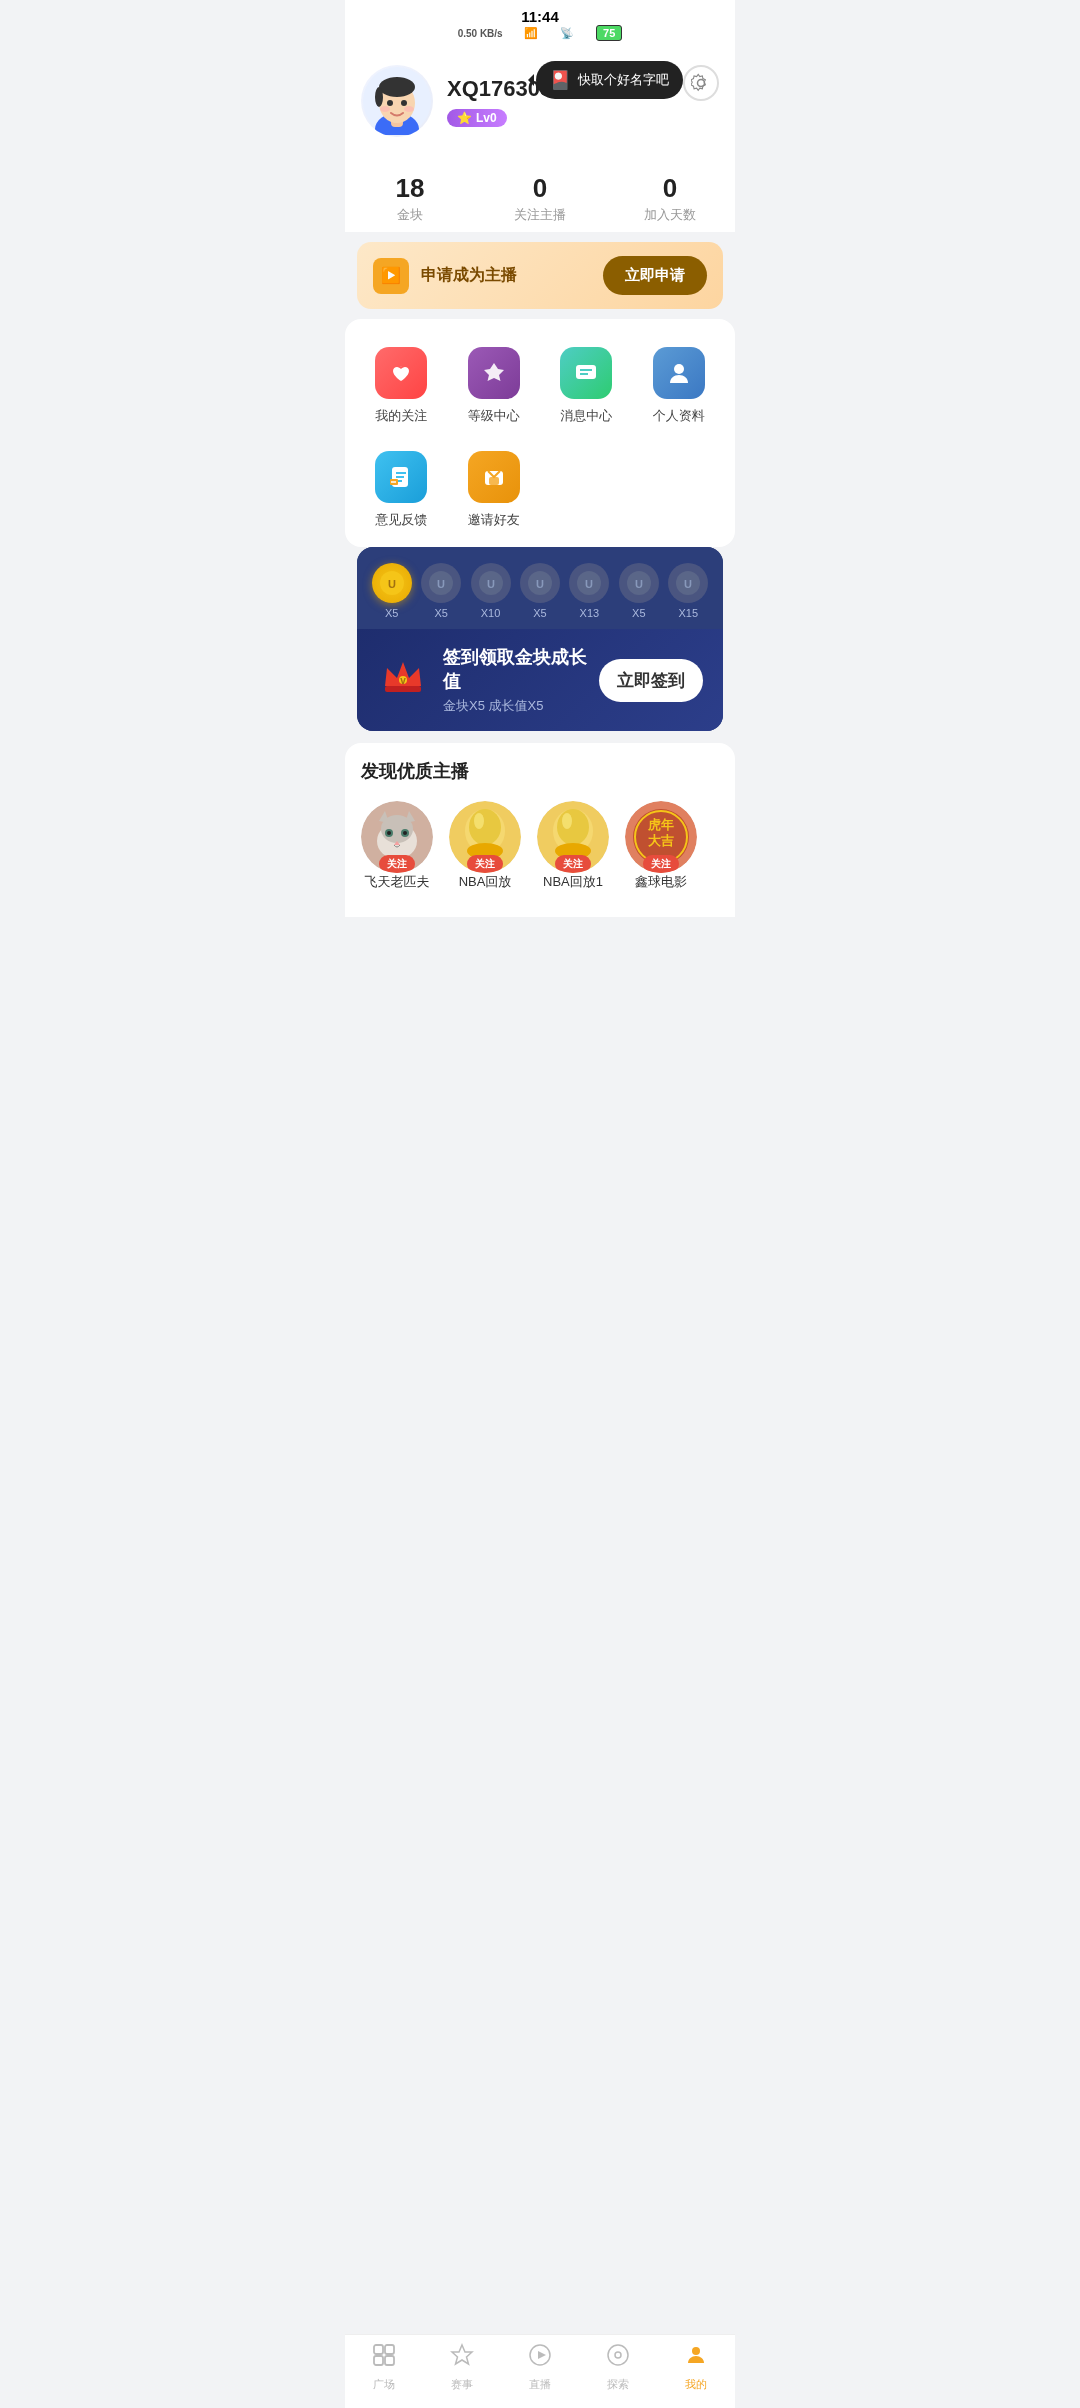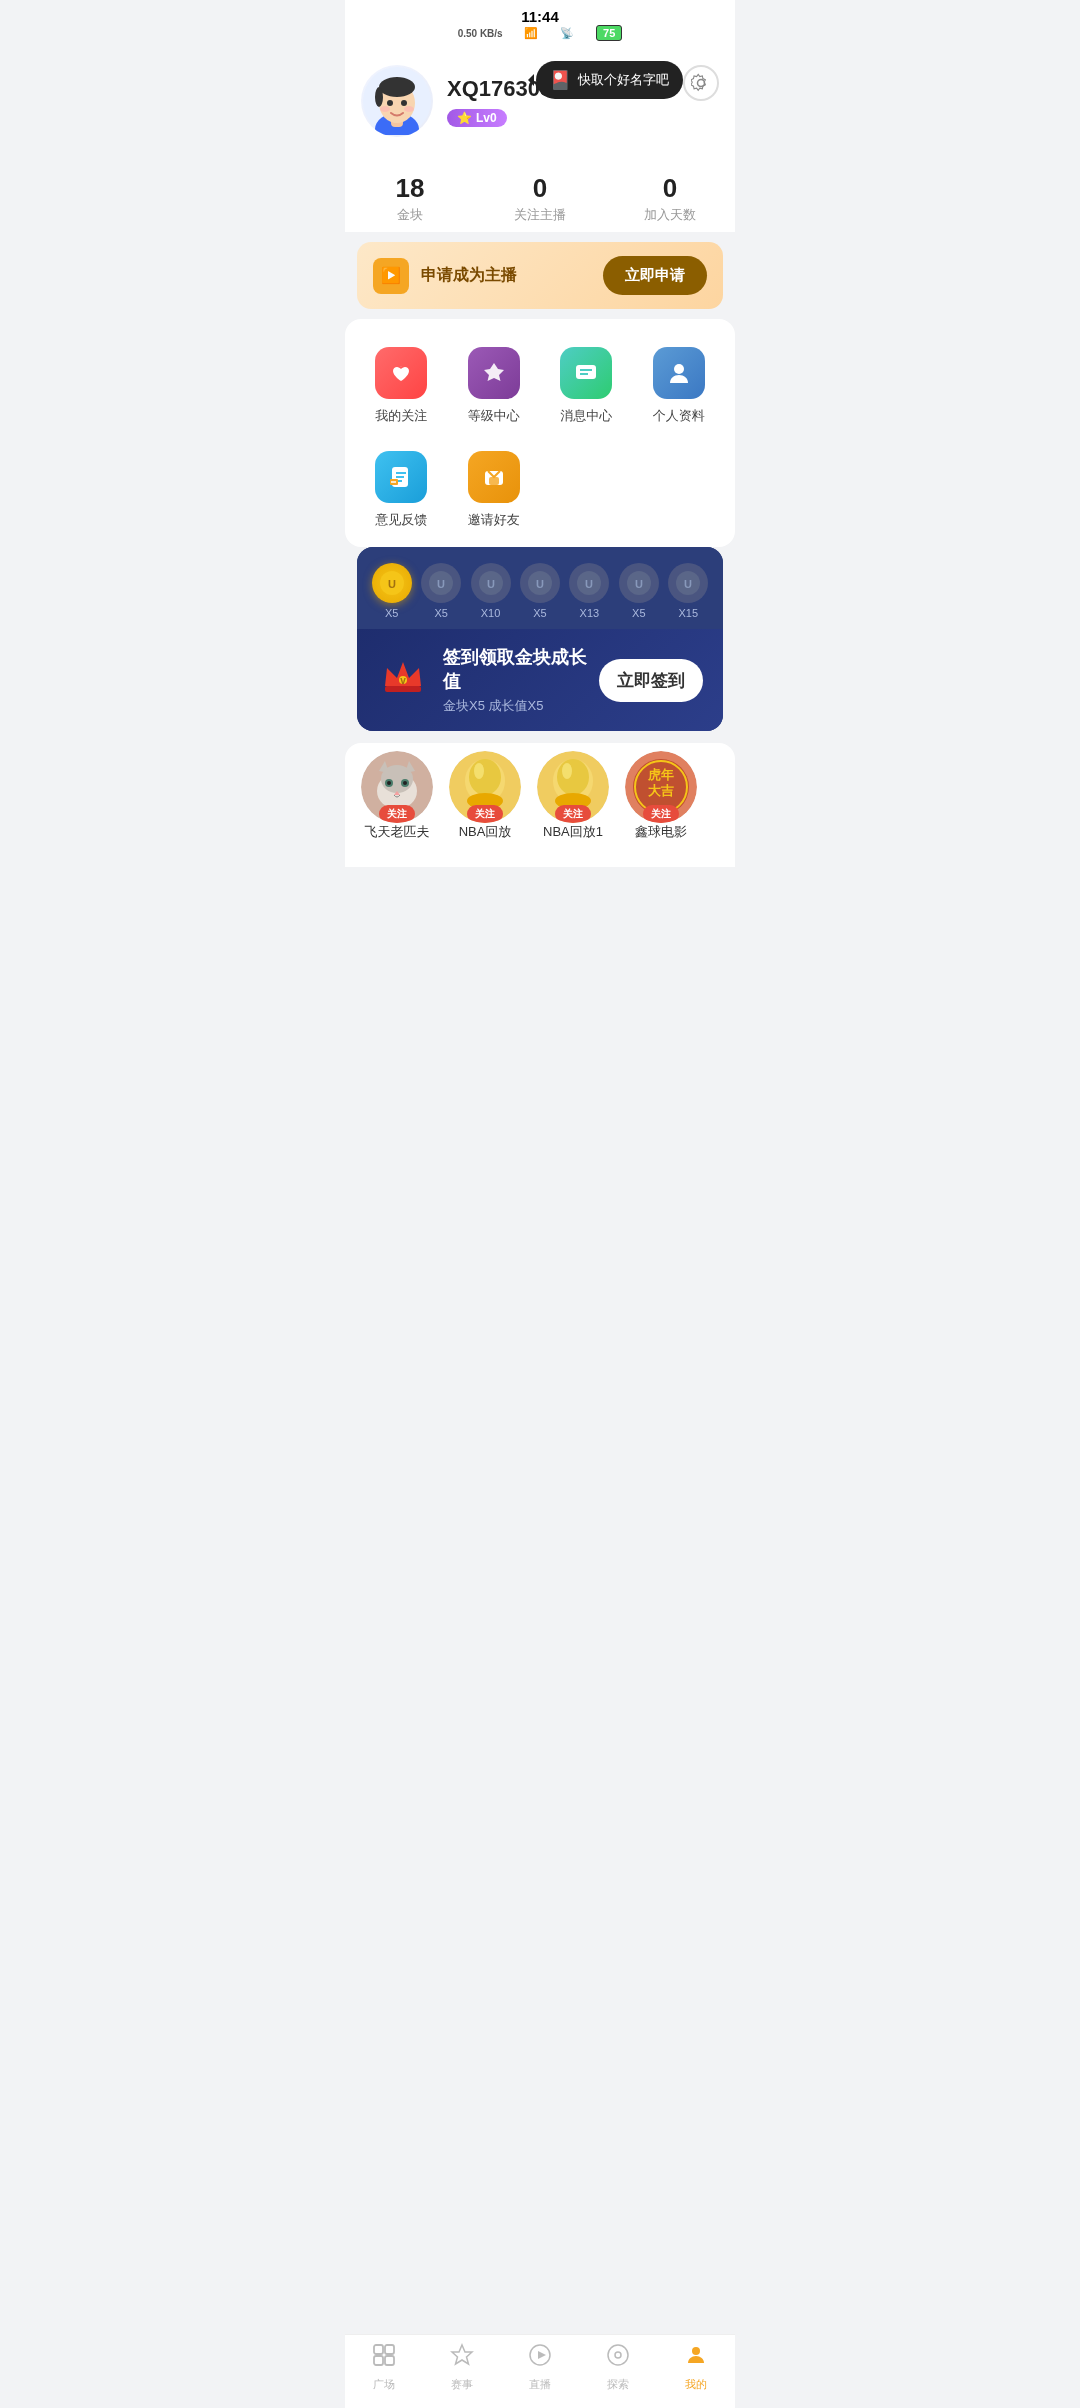--- a/index.html
+++ b/index.html
@@ -518,20 +518,21 @@
           <div class="checkin-title">签到领取金块成长值</div>
           <div class="checkin-subtitle">金块X5  成长值X5</div>
         </div>
       </div>
       <button class="checkin-btn">立即签到</button>
     </div>
   </div>
 </div>
 
 <div class="discover-section">
+  <div class="section-title">发现优质主播</div>
   <div class="streamer-row">
 
     <div class="streamer-item">
       <div class="streamer-avatar">
         <svg width="72" height="72" viewBox="0 0 72 72" fill="none">
           <circle cx="36" cy="36" r="36" fill="#d0b0a0"></circle>
 
           <ellipse cx="36" cy="40" rx="20" ry="18" fill="#e8e0d8"></ellipse>
           <ellipse cx="36" cy="28" rx="16" ry="14" fill="#c8c0b8"></ellipse>
 

